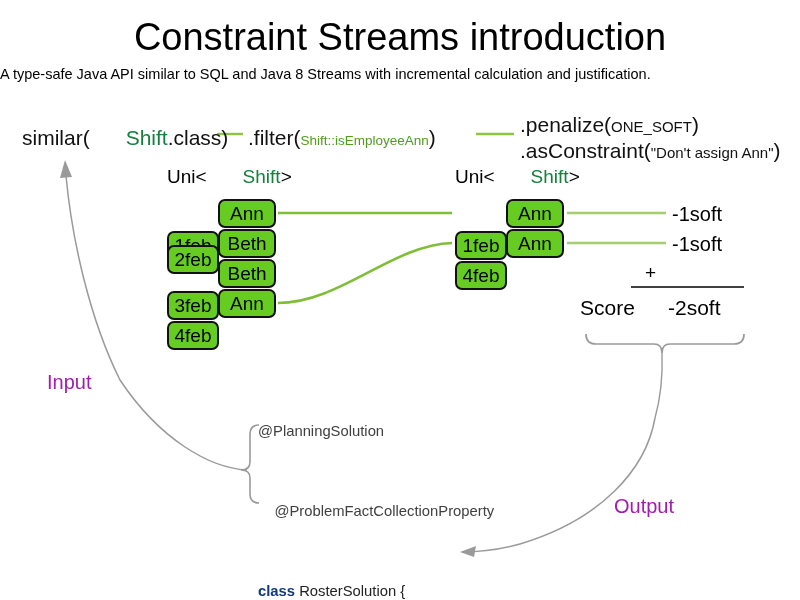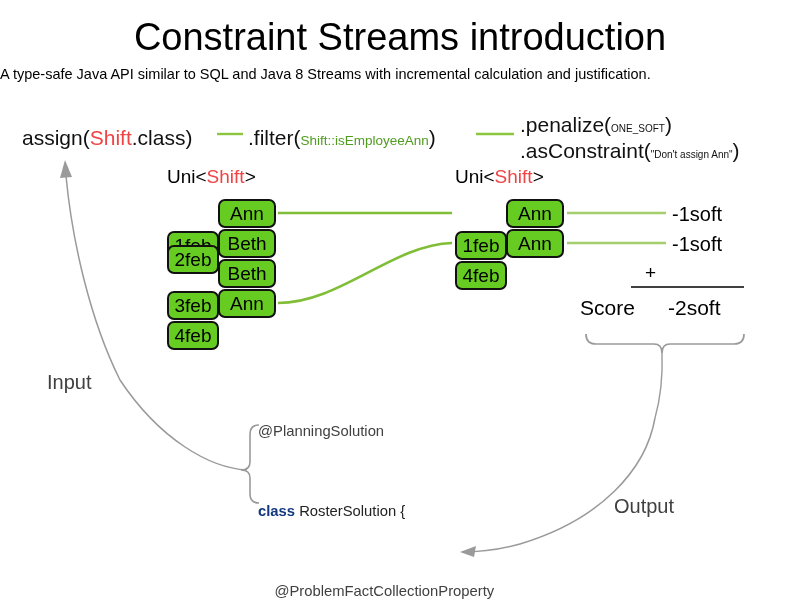--- a/index.html
+++ b/index.html
@@ -38,22 +38,22 @@
     width: 800px;
     text-align: left;
     font-size: 14.5px;
     color: #000;
     white-space: nowrap;
   }
 
   
   .pipe-text { font-size: 21px; color: #111; white-space: nowrap; }
   .pipe-small { font-size: 13.5px; }
-  .tiny-caps  { font-size: 10px; margin-top: 48px; }
-  .green  { color: #ef4444; }
+  .tiny-caps  { font-size: 15px; margin-top: 48px; }
+  .green  { color: #15803d; margin-left: 36px; }
   .green-dark { color: #4f9c20; }
 
   #foreach-call { left: 22px; top: 126px; }
   #filter-call  { left: 248px; top: 126px; }
   #penalize-call    { left: 520px; top: 113px; }
   #asconstraint-call{ left: 520px; top: 139px; }
 
   
   .uni-caption { font-size: 19px; white-space: nowrap; }
   #uni-left  { left: 167px; top: 166px; }
@@ -92,21 +92,21 @@
   .soft-label { font-size: 20px; white-space: nowrap; color: #000; }
   #soft-1 { left: 672px; top: 203px; }
   #soft-2 { left: 672px; top: 233px; }
 
   
   #score-plus  { left: 645px; top: 262px; font-size: 19px; }
   #score-label { left: 580px; top: 296px; font-size: 21px; }
   #score-total { left: 668px; top: 296px; font-size: 21px; }
 
   
-  .io-label { font-size: 20px; color: #404040; white-space: nowrap; }
+  .io-label { font-size: 20px; color: #a21caf; white-space: nowrap; }
   #input-label  { left: 47px;  top: 371px; }
   #output-label { left: 614px; top: 495px; }
 
   
   #code-block {
     left: 258px;
     top: 381px;
     font-size: 14.8px;
     line-height: 20px;
     white-space: pre;
@@ -142,21 +142,21 @@
 
   <path d="M 247 470 C 210 468, 160 440, 120 380, 90 320, 72 240, 66 176" fill="none" stroke="#9a9a9a" stroke-width="1.5"></path>
   <polygon points="65,160 60,178 72,177" fill="#9a9a9a"></polygon>
 
   <path d="M 259 425 q -9 0 -9 9 L 250 462 q 0 8 -9 8 q 9 0 9 8 L 250 494 q 0 9 9 9" fill="none" stroke="#9a9a9a" stroke-width="1.6"></path>
 </svg>
 
 <div class="abs" id="page-title">Constraint Streams introduction</div>
 <div class="abs" id="page-subtitle">A type-safe Java API similar to SQL and Java 8 Streams with incremental calculation and justification.</div>
 
-<div class="abs pipe-text" id="foreach-call"><span>assign(</span><span class="green">Shift</span><span>.class)</span></div>
+<div class="abs pipe-text" id="foreach-call"><span>similar(</span><span class="green">Shift</span><span>.class)</span></div>
 
 <div class="abs pipe-text" id="filter-call"><span>.filter(</span><span class="pipe-small green-dark">Shift::isEmployeeAnn</span><span>)</span></div>
 
 <div class="abs pipe-text" id="penalize-call"><span>.penalize(</span><span class="tiny-caps">ONE_SOFT</span><span>)</span></div>
 
 <div class="abs pipe-text" id="asconstraint-call"><span>.asConstraint(</span><span class="tiny-caps">"Don't assign Ann"</span><span>)</span></div>
 
 <div class="abs uni-caption" id="uni-left"><span>Uni&lt;</span><span class="green">Shift</span><span>&gt;</span></div>
 
 <div class="abs uni-caption" id="uni-right"><span>Uni&lt;</span><span class="green">Shift</span><span>&gt;</span></div>
@@ -193,24 +193,24 @@
 <div class="abs" id="score-plus">+</div>
 <div class="abs" id="score-label">Score</div>
 <div class="abs" id="score-total">-2soft</div>
 
 <div class="abs io-label" id="input-label">Input</div>
 <div class="abs io-label" id="output-label">Output</div>
 
 <div class="abs" id="code-block">
   <div class="code-line"><span class="c-annot">@PlanningSolution</span></div>
 
+  <div class="code-line"><span class="c-annot">    @ProblemFactCollectionProperty</span></div>
+
   <div class="code-line"><span class="c-kw">class</span><span class="c-plain"> RosterSolution {</span></div>
 
-  <div class="code-line"><span class="c-annot">    @ProblemFactCollectionProperty</span></div>
-
   
 
   
 
   
 
   
 
   
 

